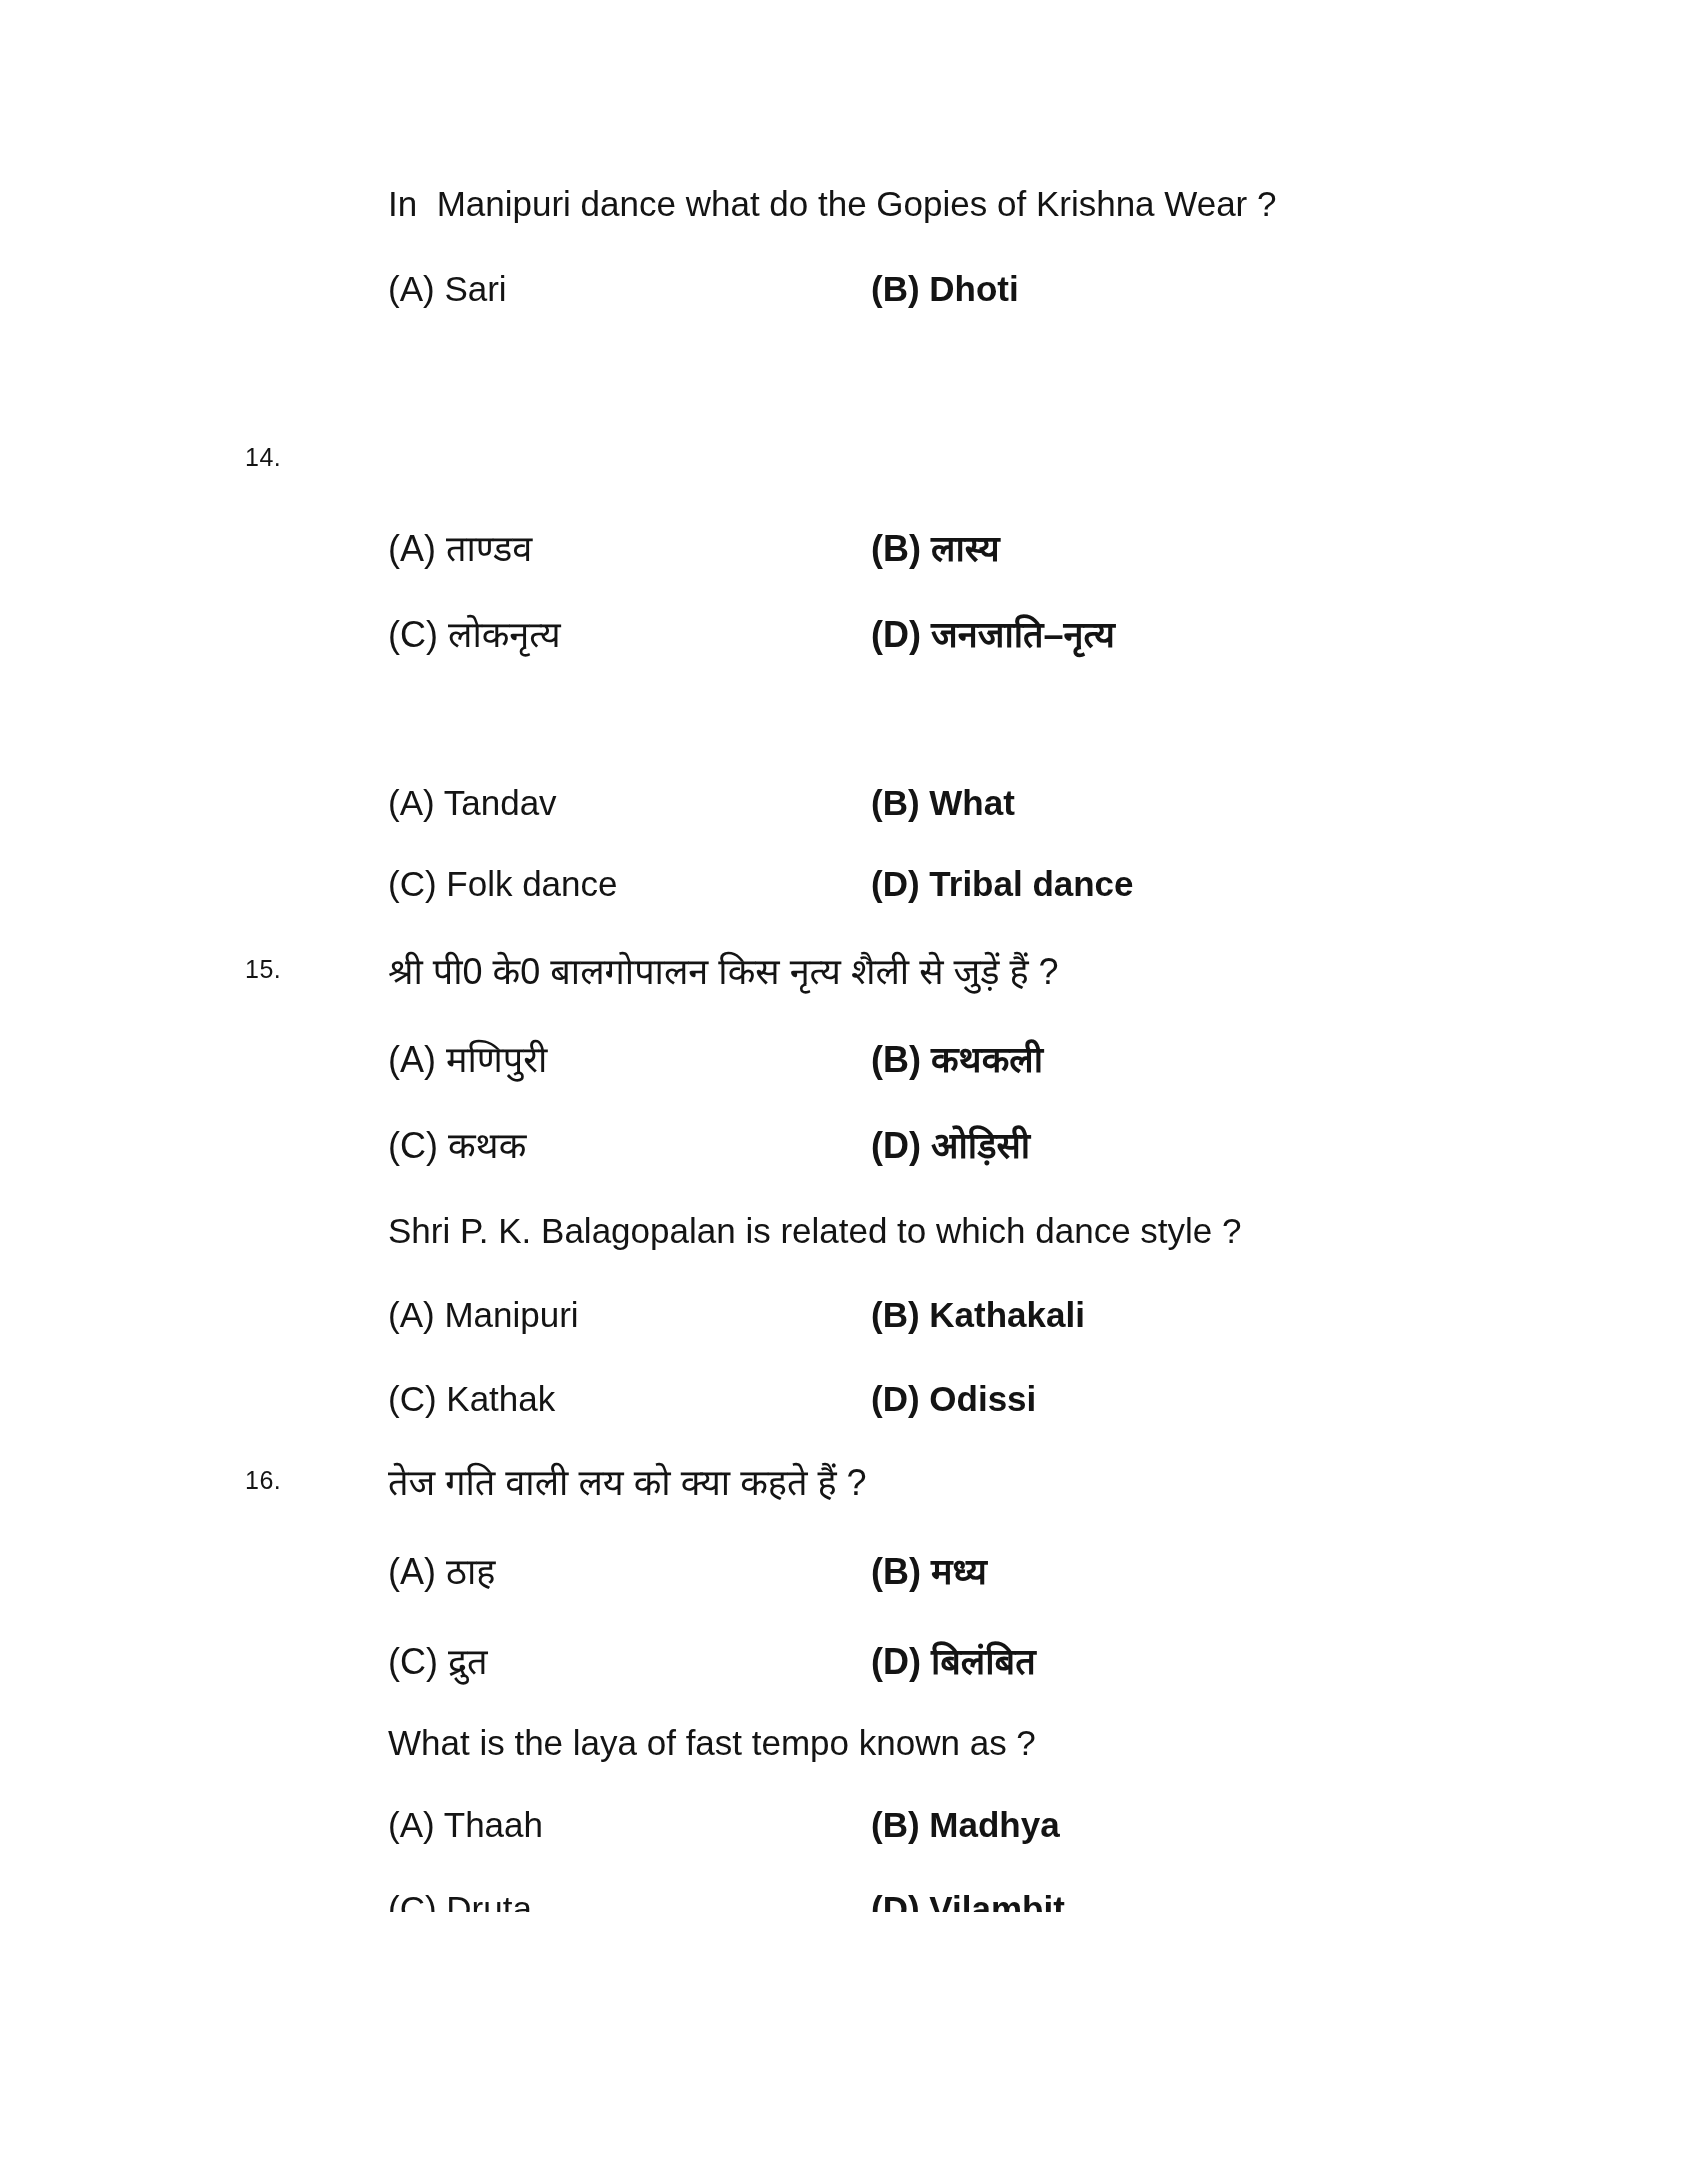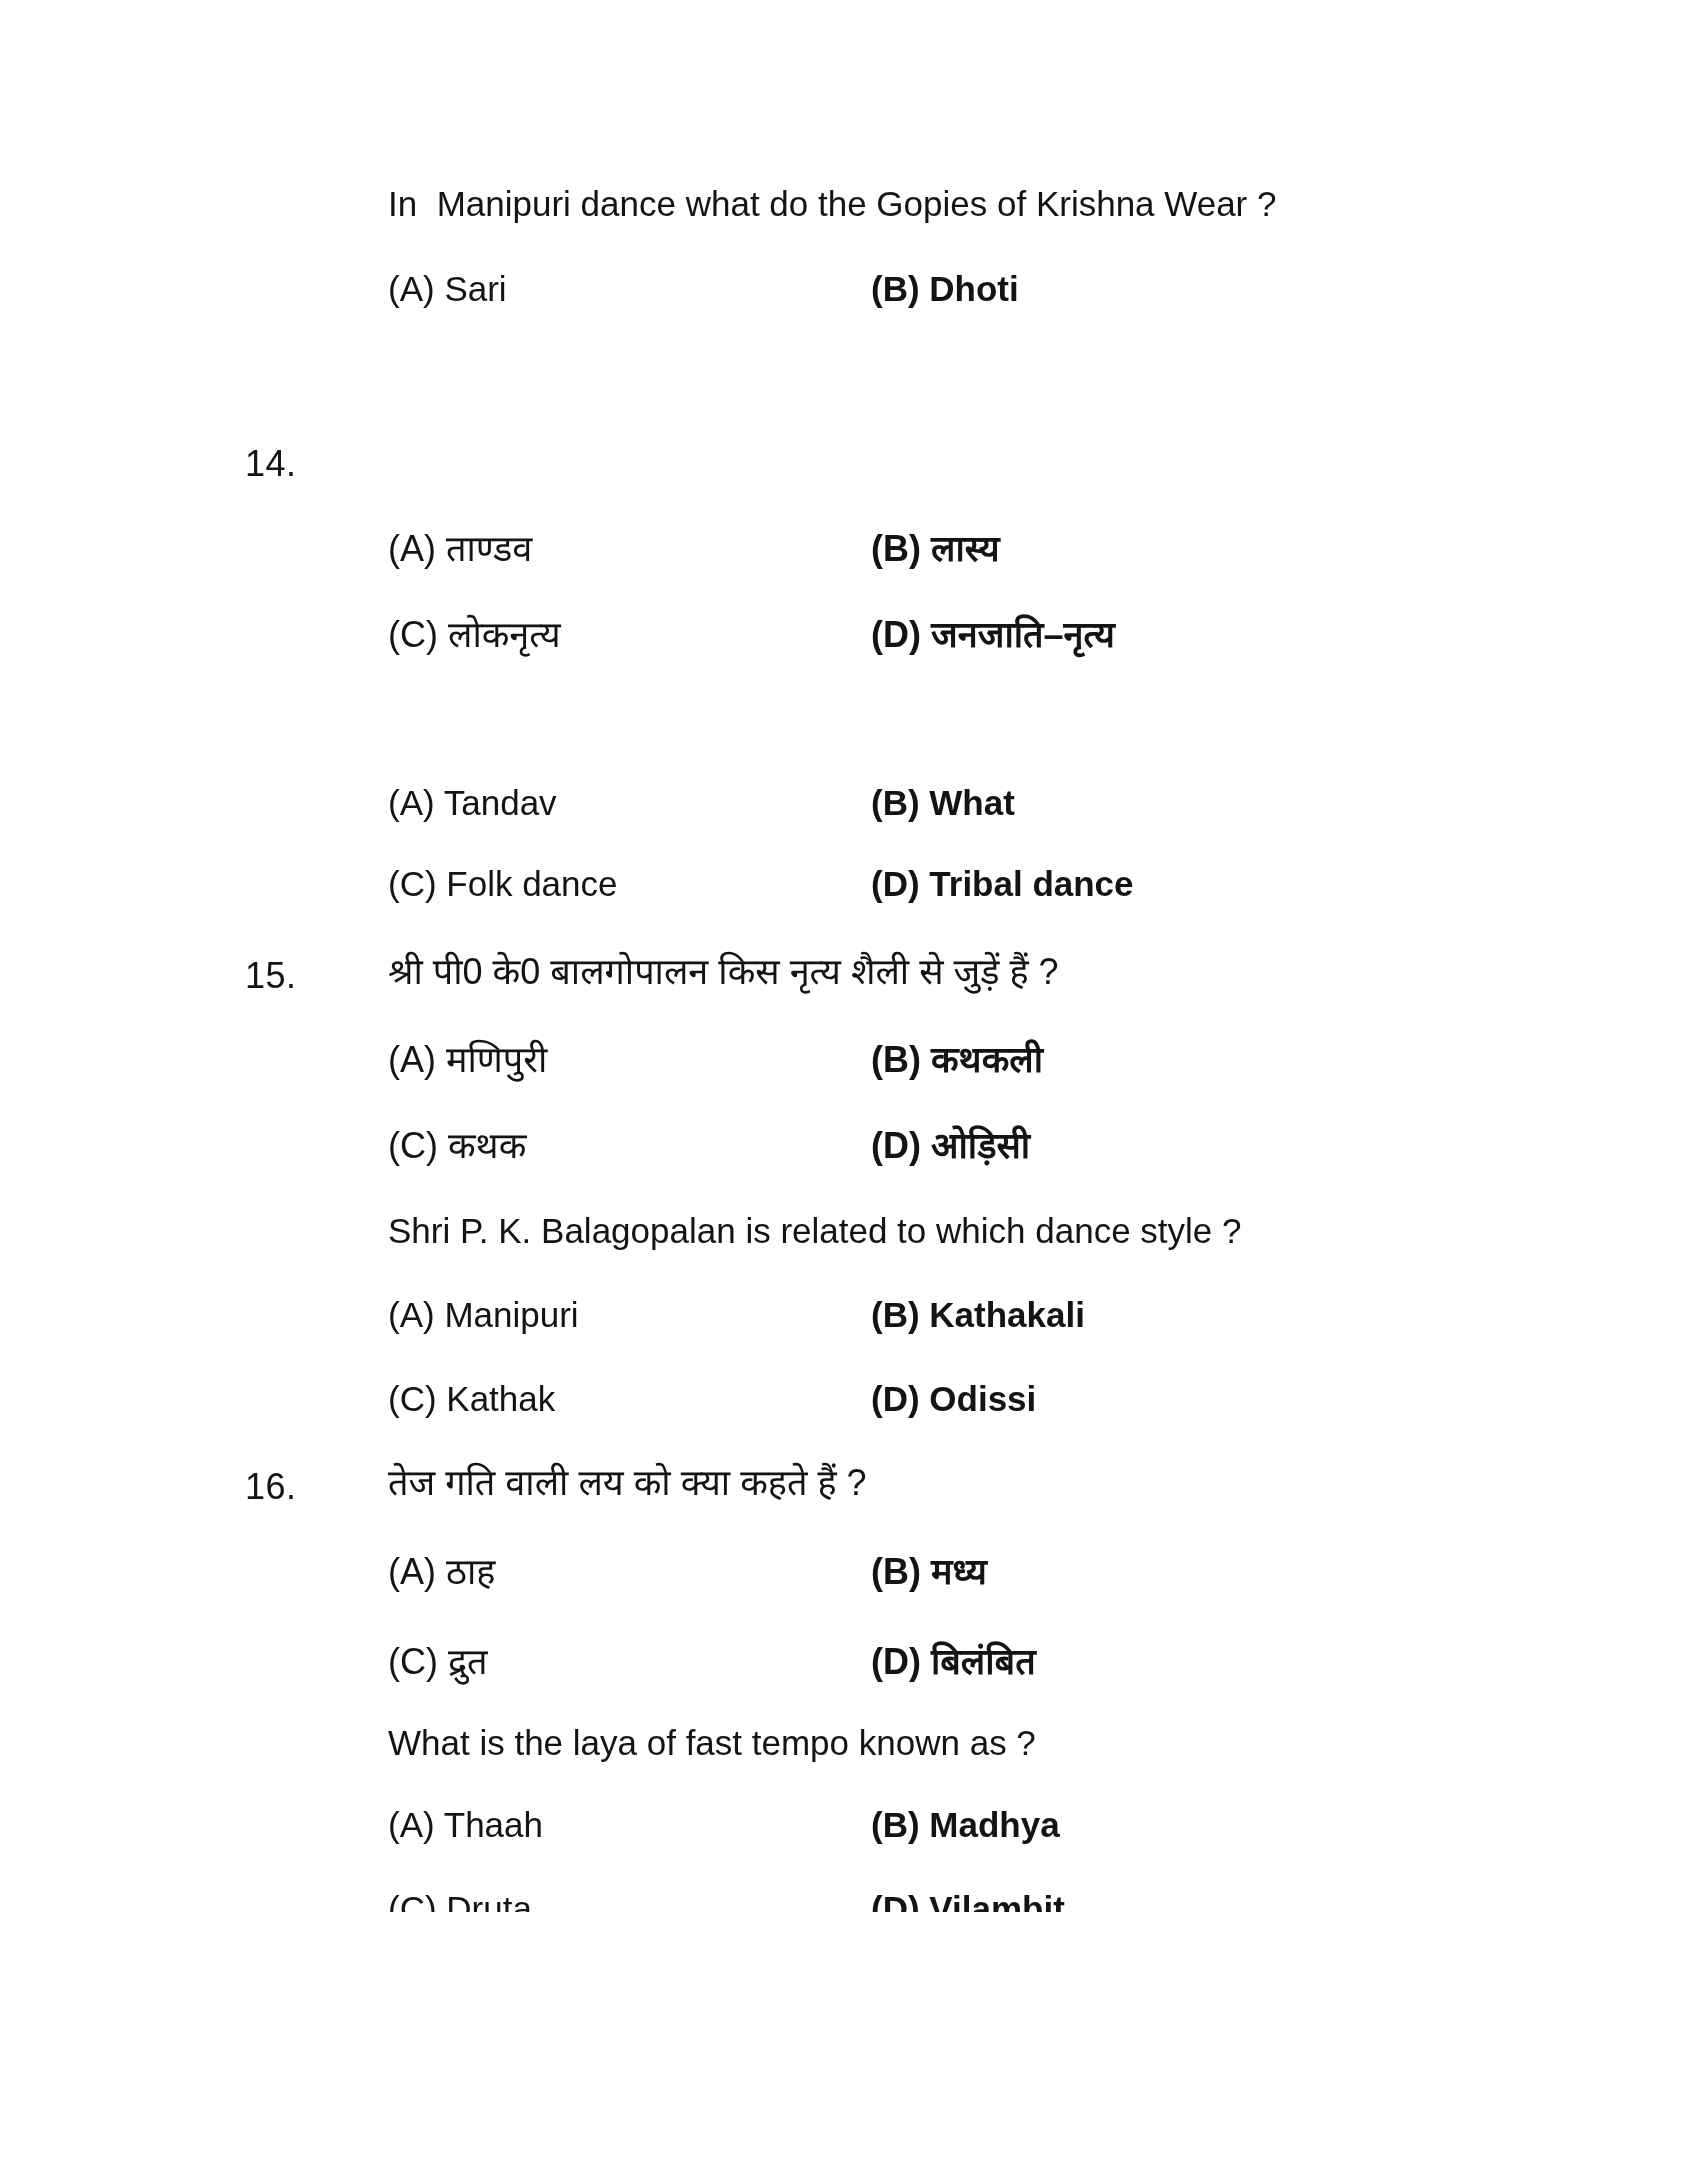--- a/index.html
+++ b/index.html
@@ -19,21 +19,21 @@
   .line {
     position: absolute;
     left: 0;
     right: 0;
     height: 55px;
   }
   .num {
     position: absolute;
     left: 245px;
     top: 9px;
-    font-size: 36px;
+    font-size: 25px;
     letter-spacing: 0.5px;
     white-space: pre;
     text-align: center;
   }
   .txt {
     position: absolute;
     left: 388px;
     top: 0;
     white-space: pre;
   }

